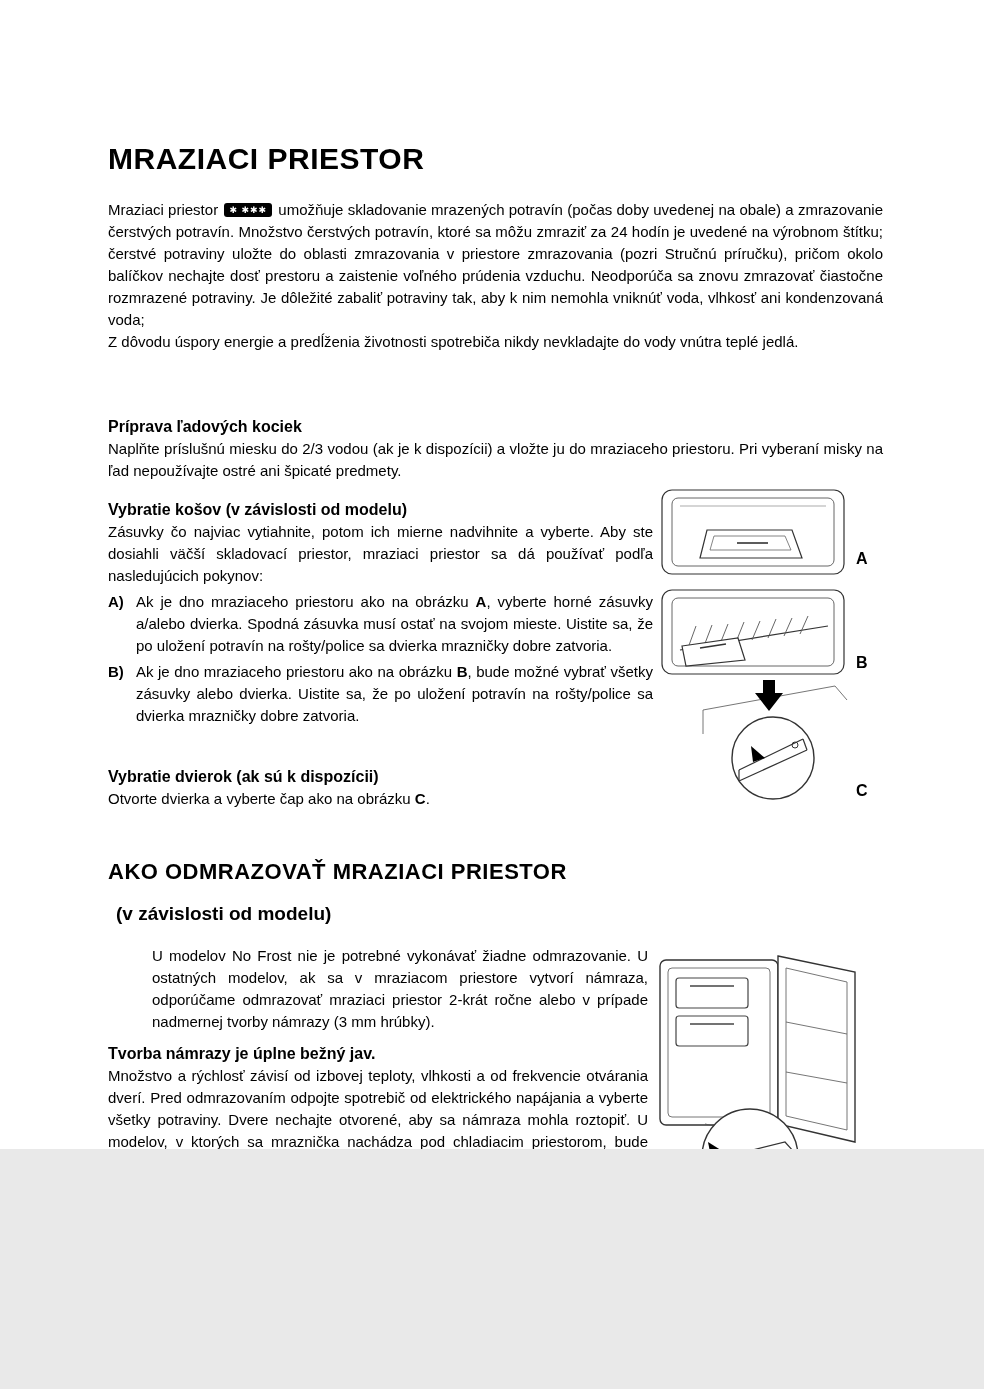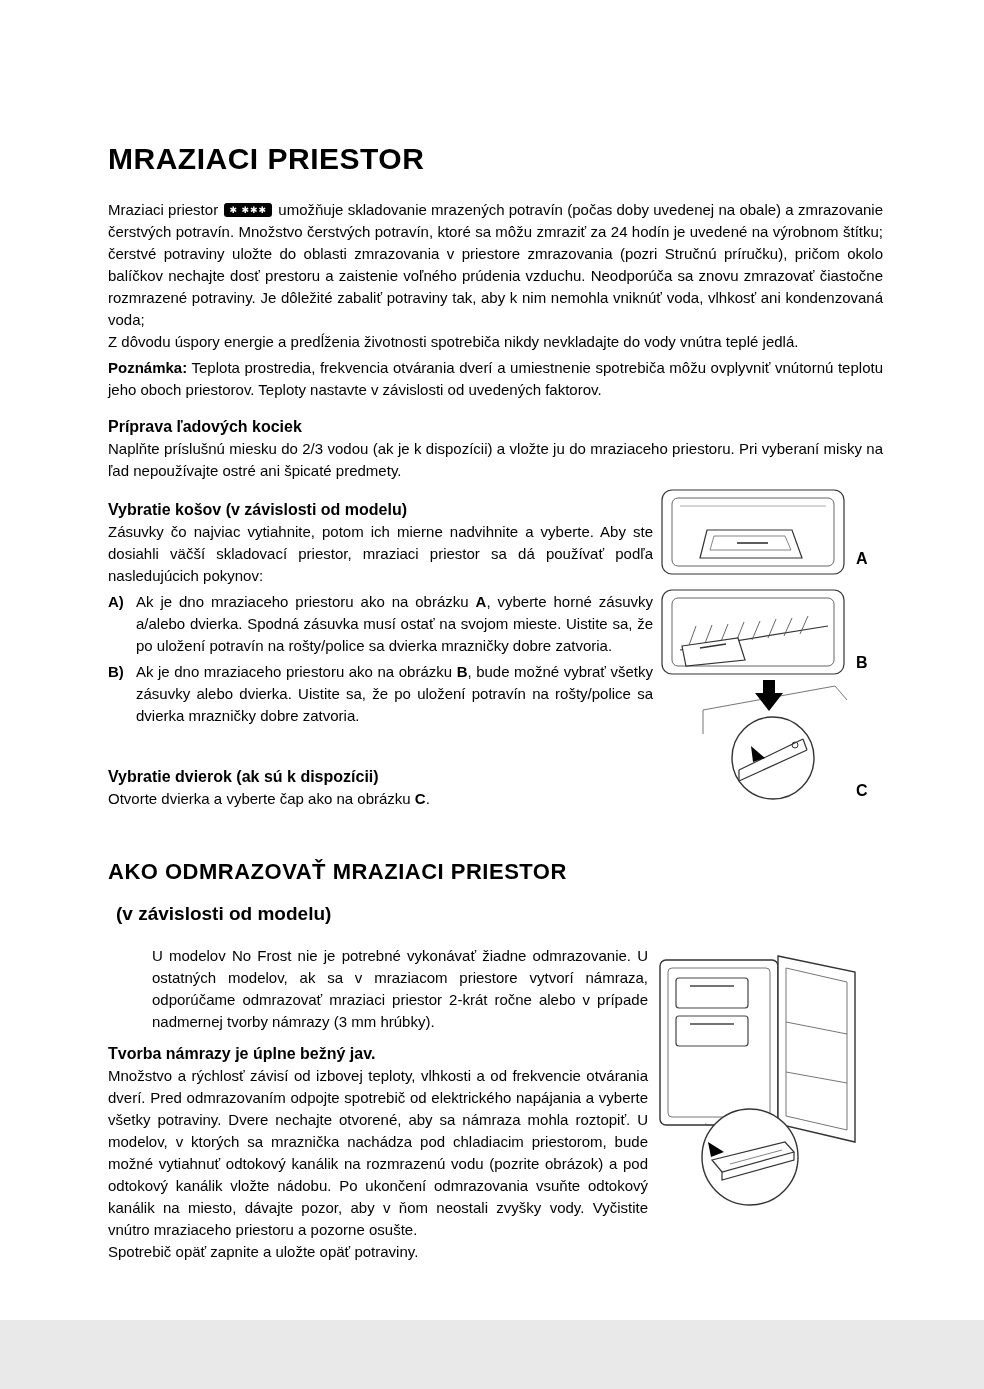--- a/index.html
+++ b/index.html
@@ -1,19 +1,19 @@
 <!DOCTYPE html>
 <html><head>
 <meta charset="utf-8">
 <style>
   * { margin:0; padding:0; box-sizing:border-box; }
   html,body { background:#e9e9e9; }
   body { font-family:"Liberation Sans", sans-serif; }
   .page {
-    position:relative; width:984px; height:1320px; background:#ffffff;
+    position:relative; width:984px; height:1149px; background:#ffffff;
     margin:0 auto; overflow:hidden; color:#000;
   }
   .abs { position:absolute; left:108px; }
   .h1 { font-size:30px; font-weight:bold; letter-spacing:0.5px; }
   .h1-big { font-size:22px; font-weight:bold; letter-spacing:0.5px; line-height:40px; }
   .subtitle { font-size:19px; font-weight:bold;margin-left:8px; }
   .body-text { font-size:15px; line-height:22px; text-align:justify; }
   .sec-heading { font-size:16px; font-weight:bold; line-height:22px; }
   .bold { font-weight:bold; }
   .star-badge {
@@ -37,24 +37,20 @@
 
   <h1 class="h1 abs" style="top:142px;">MRAZIACI PRIESTOR</h1>
 
   <div class="abs body-text" style="top:199px; width:775px;">
     <p><span>Mraziaci priestor</span>
       <span class="star-badge">✱ ✱✱✱</span>
       <span>umožňuje skladovanie mrazených potravín (počas doby uvedenej na obale) a zmrazovanie čerstvých potravín. Množstvo čerstvých potravín, ktoré sa môžu zmraziť za 24 hodín je uvedené na výrobnom štítku; čerstvé potraviny uložte do oblasti zmrazovania v priestore zmrazovania (pozri Stručnú príručku), pričom okolo balíčkov nechajte dosť prestoru a zaistenie voľného prúdenia vzduchu. Neodporúča sa znovu zmrazovať čiastočne rozmrazené potraviny. Je dôležité zabaliť potraviny tak, aby k nim nemohla vniknúť voda, vlhkosť ani kondenzovaná voda;</span></p>
     <p>Z dôvodu úspory energie a predĺženia životnosti spotrebiča nikdy nevkladajte do vody vnútra teplé jedlá.</p>
   </div>
 
-  <div class="abs body-text" style="top:357px; width:775px;">
-    <span class="bold">Poznámka:</span>
-    <span>Teplota prostredia, frekvencia otvárania dverí a umiestnenie spotrebiča môžu ovplyvniť vnútornú teplotu jeho oboch priestorov. Teploty nastavte v závislosti od uvedených faktorov.</span>
-  </div>
 
   <div class="abs" style="top:416px; width:775px;">
     <div class="sec-heading">Príprava ľadových kociek</div>
     <div class="body-text">Naplňte príslušnú miesku do 2/3 vodou (ak je k dispozícii) a vložte ju do mraziaceho priestoru. Pri vyberaní misky na ľad nepoužívajte ostré ani špicaté predmety.</div>
   </div>
 
   <div class="abs" style="top:766px; width:545px;">
     <div class="sec-heading">Vybratie dvierok (ak sú k dispozícii)</div>
     <div class="body-text"><span>Otvorte dvierka a vyberte čap ako na obrázku </span><span class="bold">C</span><span>.</span></div>
   </div>

